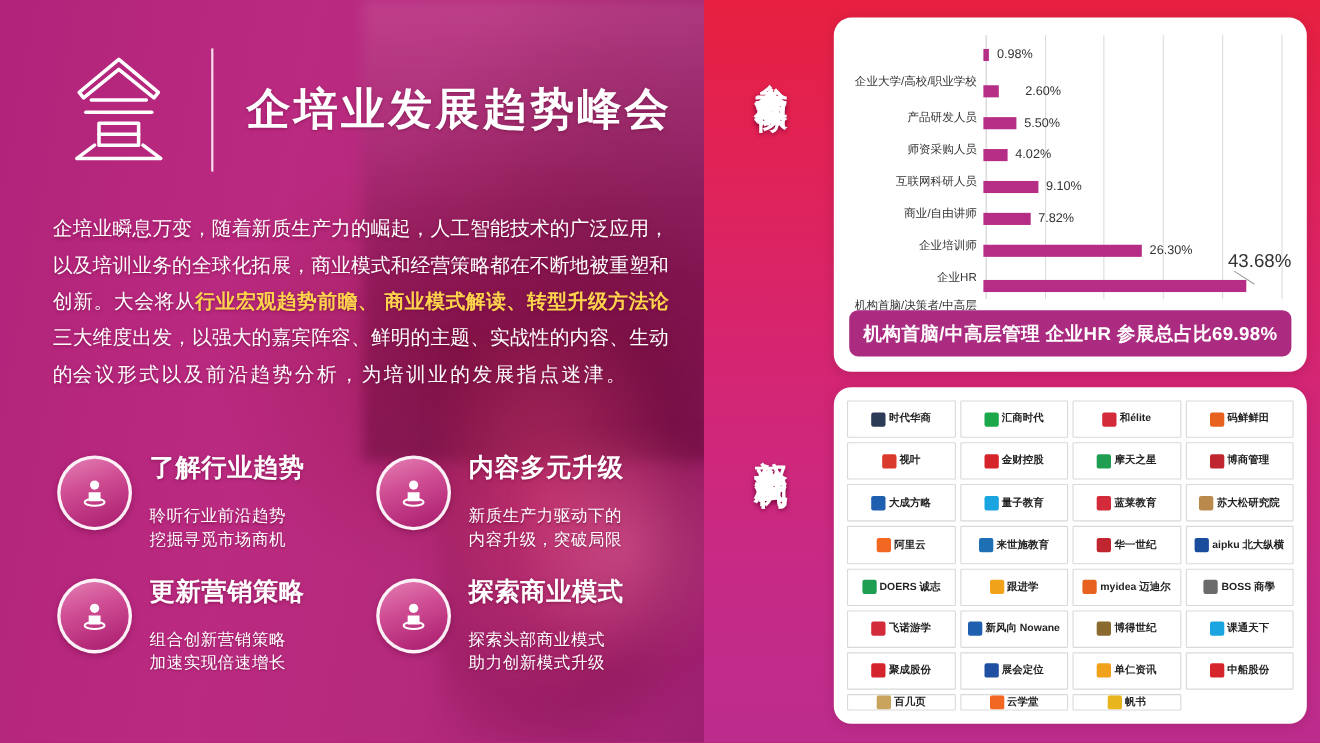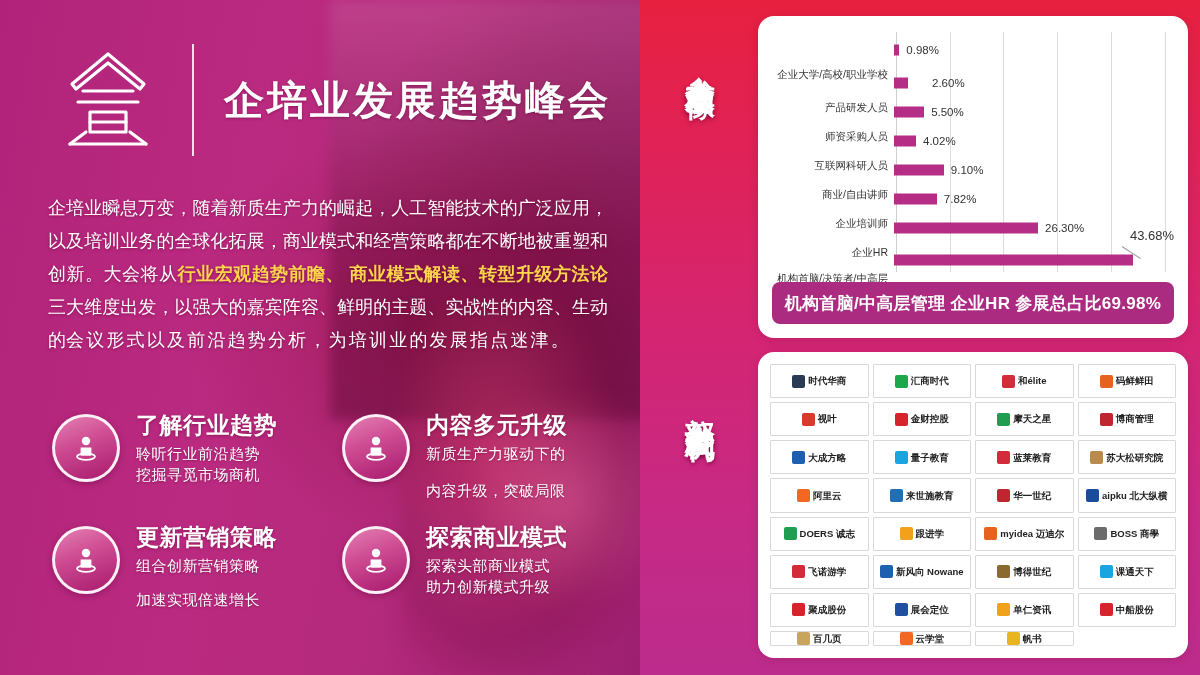--- a/index.html
+++ b/index.html
@@ -68,21 +68,21 @@
     background:linear-gradient(160deg,#e47fb4 0%, #cf4d93 40%, #a8196d 100%);
     display:flex;align-items:center;justify-content:center;
     box-shadow:0 2px 6px rgba(90,0,45,.35);
   }
   .feat-txt{margin-left:16px;padding-top:2px;}
   .feat-title{
     color:#ffffff;font-size:23px;font-weight:bold;letter-spacing:.5px;line-height:1.15;
     text-shadow:0 1px 3px rgba(100,0,50,.5);white-space:nowrap;
   }
   .feat-sub{
-    color:#ffffff;font-size:15px;line-height:21px;margin-top:5px;letter-spacing:.5px;
+    color:#ffffff;font-size:15px;line-height:21px;margin-top:21px;letter-spacing:.5px;
     text-shadow:0 1px 2px rgba(100,0,50,.5);white-space:nowrap;
   }
 
   
   .right-panel{
     position:absolute;left:640px;top:0;width:560px;height:675px;
     background:linear-gradient(180deg,#e7203f 0%, #e02257 22%, #d42573 50%, #c62a86 78%, #bc2c8c 100%);
   }
   .vtab{
     position:absolute;width:58px;color:#fff;font-weight:bold;font-size:30px;
@@ -114,21 +114,21 @@
     height:11px;background:#b62d86;
   }
   .bar-val{
     position:absolute;top:50%;transform:translateY(-50%);
     font-size:11.5px;color:#333;white-space:nowrap;
   }
   .gridlines{position:absolute;left:126px;top:0;right:6px;height:100%;pointer-events:none;}
   .gridlines i{position:absolute;top:0;bottom:0;width:1px;background:#dcdcdc;display:block;}
   .axis-base{position:absolute;left:126px;top:0;width:1px;height:100%;background:#cfcfcf;}
   .callout{
-    position:absolute;font-size:13px;color:#333;white-space:nowrap;
+    position:absolute;font-size:17px;color:#333;white-space:nowrap;
   }
   .callout-line{position:absolute;width:22px;height:1px;background:#9b9b9b;transform-origin:left center;}
 
   .summary-bar{
     position:absolute;left:14px;bottom:14px;width:402px;height:42px;
     background:#ab2b80;border-radius:8px;
     display:flex;align-items:center;justify-content:center;
     color:#fff;font-size:17px;font-weight:bold;letter-spacing:.3px;
   }
 
@@ -203,36 +203,36 @@
         <div class="feat-ico">
           <svg width="30" height="30" viewBox="0 0 30 30">
             <circle cx="15" cy="8" r="4.2" fill="#ffffff"></circle>
             <path d="M9.6 14.5h10.8v8.2H9.6z" fill="#ffffff"></path>
             <ellipse cx="15" cy="23.6" rx="9" ry="3.2" fill="none" stroke="#ffffff" stroke-width="1.8"></ellipse>
           </svg>
         </div>
         <div class="feat-txt">
           <div class="feat-title">内容多元升级</div>
           <div class="feat-sub">新质生产力驱动下的</div>
-          <div class="feat-sub" style="margin-top:16px">内容升级，突破局限</div>
+          <div class="feat-sub" style="margin-top:0">内容升级，突破局限</div>
         </div>
       </div>
 
       <div class="feat">
         <div class="feat-ico">
           <svg width="30" height="30" viewBox="0 0 30 30">
             <circle cx="15" cy="8" r="4.2" fill="#ffffff"></circle>
             <path d="M9.6 14.5h10.8v8.2H9.6z" fill="#ffffff"></path>
             <ellipse cx="15" cy="23.6" rx="9" ry="3.2" fill="none" stroke="#ffffff" stroke-width="1.8"></ellipse>
           </svg>
         </div>
         <div class="feat-txt">
           <div class="feat-title">更新营销策略</div>
           <div class="feat-sub">组合创新营销策略</div>
-          <div class="feat-sub" style="margin-top:13px">加速实现倍速增长</div>
+          <div class="feat-sub" style="margin-top:0">加速实现倍速增长</div>
         </div>
       </div>
 
       <div class="feat">
         <div class="feat-ico">
           <svg width="30" height="30" viewBox="0 0 30 30">
             <circle cx="15" cy="8" r="4.2" fill="#ffffff"></circle>
             <path d="M9.6 14.5h10.8v8.2H9.6z" fill="#ffffff"></path>
             <ellipse cx="15" cy="23.6" rx="9" ry="3.2" fill="none" stroke="#ffffff" stroke-width="1.8"></ellipse>
           </svg>

